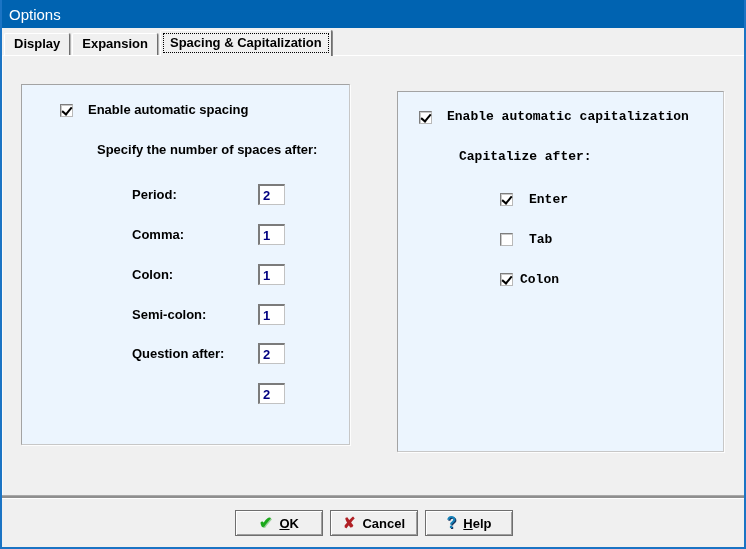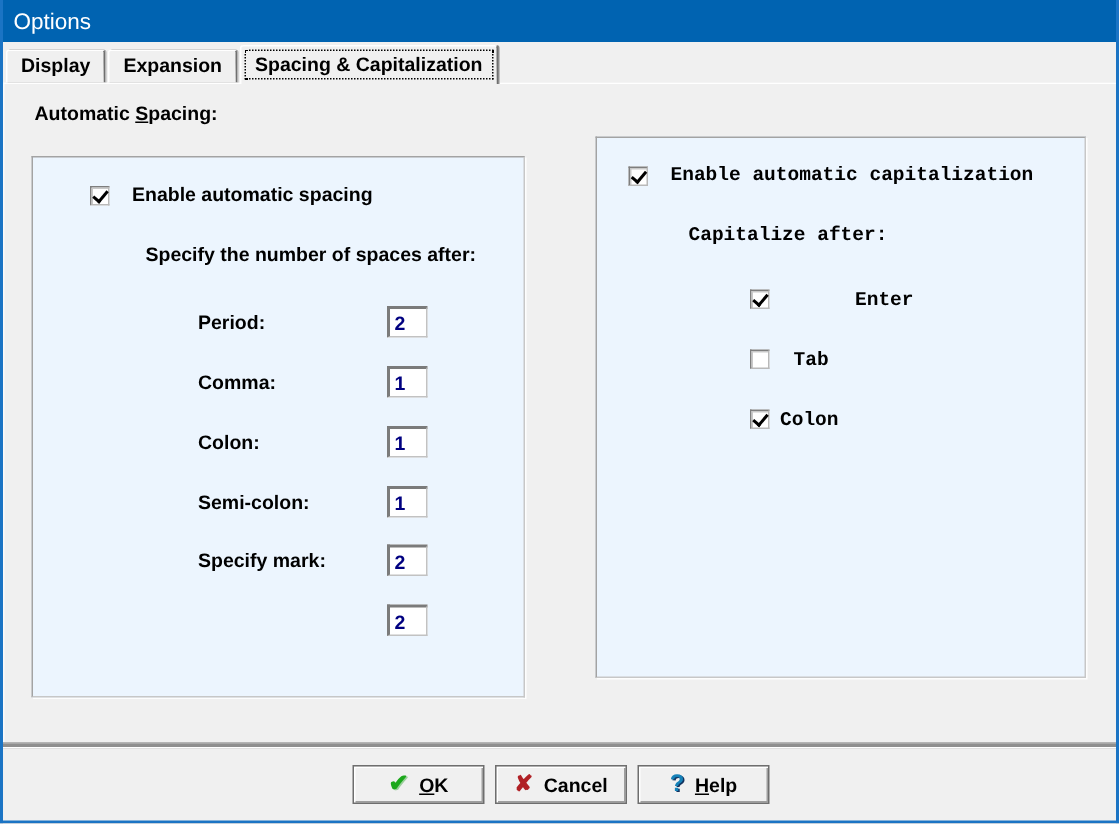--- a/index.html
+++ b/index.html
@@ -114,57 +114,54 @@
   </div>
 
   <div class="tabstrip">
     <div class="tab">Display</div>
     <div class="tab">Expansion</div>
     <div class="tab active">Spacing &amp; Capitalization</div>
   </div>
 
   <div class="page">
 
-    <div class="group-label" style="left:20px; top:12px;">
-      <span>Automatic </span><u>S</u><span>pacing:</span>
-    </div>
 
-    <div class="groupbox" style="left:18px; top:48px; width:329px; height:361px;">
+    <div class="groupbox" style="left:18px; top:28px; width:329px; height:361px;">
       <span class="checkbox checked" style="left:38px; top:19px;"></span>
       <span class="bold-label" style="position:absolute; left:66px; top:17px;">Enable automatic spacing</span>
 
       <span class="bold-label" style="position:absolute; left:75px; top:57px;">Specify the number of spaces after:</span>
 
       <span class="bold-label" style="position:absolute; left:110px; top:102px;">Period:</span>
       <input class="num-input" style="left: 236px; top: 99px;" value="2">
 
       <span class="bold-label" style="position:absolute; left:110px; top:142px;">Comma:</span>
       <input class="num-input" style="left: 236px; top: 139px;" value="1">
 
       <span class="bold-label" style="position:absolute; left:110px; top:182px;">Colon:</span>
       <input class="num-input" style="left: 236px; top: 179px;" value="1">
 
       <span class="bold-label" style="position:absolute; left:110px; top:222px;">Semi-colon:</span>
       <input class="num-input" style="left: 236px; top: 219px;" value="1">
 
-      <span class="bold-label" style="position:absolute; left:110px; top:261px;">Specify mark:</span>
+      <span class="bold-label" style="position:absolute; left:110px; top:261px;">Question after:</span>
       <input class="num-input" style="left: 236px; top: 258px;" value="2">
 
       <input class="num-input" style="left: 236px; top: 298px;" value="2">
     </div>
 
 
     <div class="groupbox" style="left:394px; top:35px; width:327px; height:361px;font-family:Liberation Mono, monospace;">
       <span class="checkbox checked" style="left:21px; top:19px;"></span>
       <span class="bold-label" style="position:absolute; left:49px; top:17px;">Enable automatic capitalization</span>
 
       <span class="bold-label" style="position:absolute; left:61px; top:57px;">Capitalize after:</span>
 
       <span class="checkbox checked" style="left:102px; top:101px;"></span>
-      <span class="bold-label" style="position:absolute; left:131px; top:100px;margin-left:41px;">Enter</span>
+      <span class="bold-label" style="position:absolute; left:131px; top:100px;">Enter</span>
 
       <span class="checkbox" style="left:102px; top:141px;"></span>
       <span class="bold-label" style="position:absolute; left:131px; top:140px;">Tab</span>
 
       <span class="checkbox checked" style="left:102px; top:181px;"></span>
       <span class="bold-label" style="position:absolute; left:122px; top:180px;">Colon</span>
     </div>
 
   </div>
 

